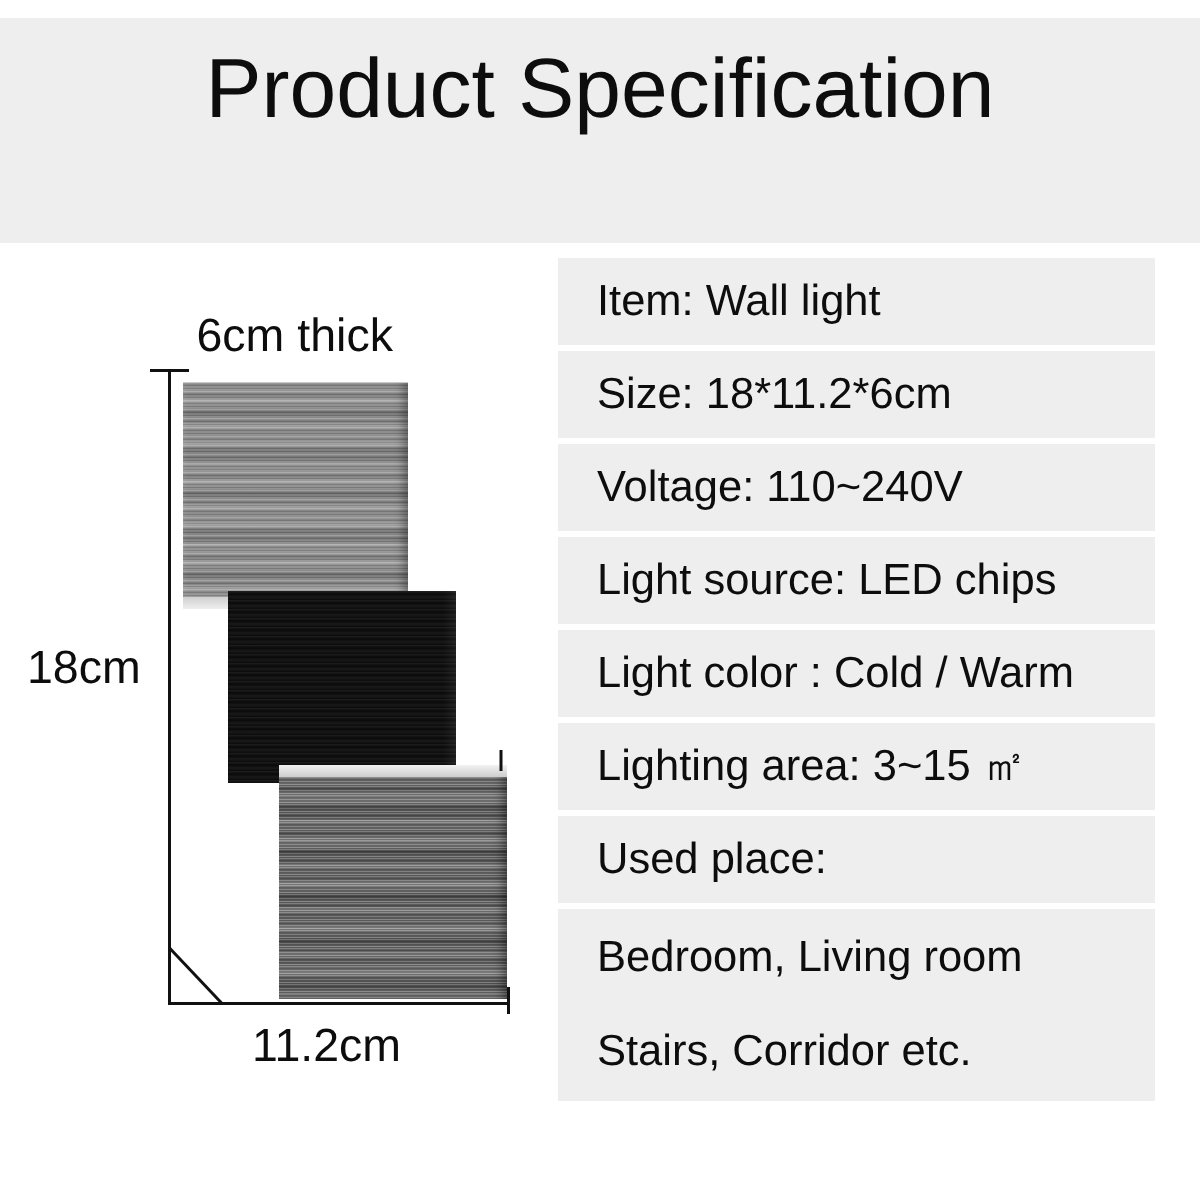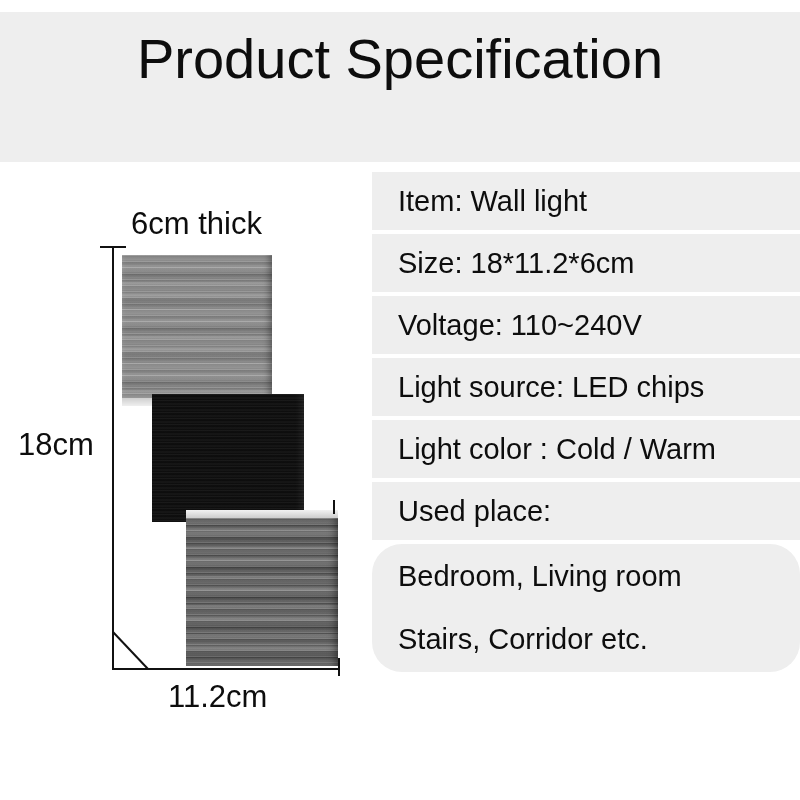--- a/index.html
+++ b/index.html
@@ -203,38 +203,37 @@
   #label-width {
     left: 168px;
     top: 517px;
   }
 
   
   #spec-list {
     position: absolute;
     left: 372px;
     top: 172px;
-    width: 428px;
+    width: 398px;
   }
   .spec-row {
     background: #eeeeee;
     margin-bottom: 4px;
     display: flex;
     align-items: center;
     box-sizing: border-box;
     padding-left: 26px;
   }
   .spec-row.single {
     height: 58px;
   }
   .spec-row.multi {
     height: 128px;
     display: block;
     padding-top: 18px;
-    border-radius: 30px;
   }
   .spec-text {
     font-size: 29px;
     font-weight: 400;
     color: #0d0d0d;
     white-space: nowrap;
     line-height: 1.0;
   }
   .spec-row.multi .spec-text {
     display: block;
@@ -284,19 +283,22 @@
   <div class="spec-row single">
     <span class="spec-text">Voltage: 110~240V</span>
   </div>
   <div class="spec-row single">
     <span class="spec-text">Light source: LED chips</span>
   </div>
   <div class="spec-row single">
     <span class="spec-text">Light color : Cold / Warm</span>
   </div>
   <div class="spec-row single">
+    <span class="spec-text">Lighting area: 3~15 ㎡</span>
+  </div>
+  <div class="spec-row single">
     <span class="spec-text">Used place:</span>
   </div>
   <div class="spec-row multi">
     <span class="spec-text">Bedroom, Living room</span>
     <span class="spec-text">Stairs, Corridor etc.</span>
   </div>
 </div>
 
 </body></html>

